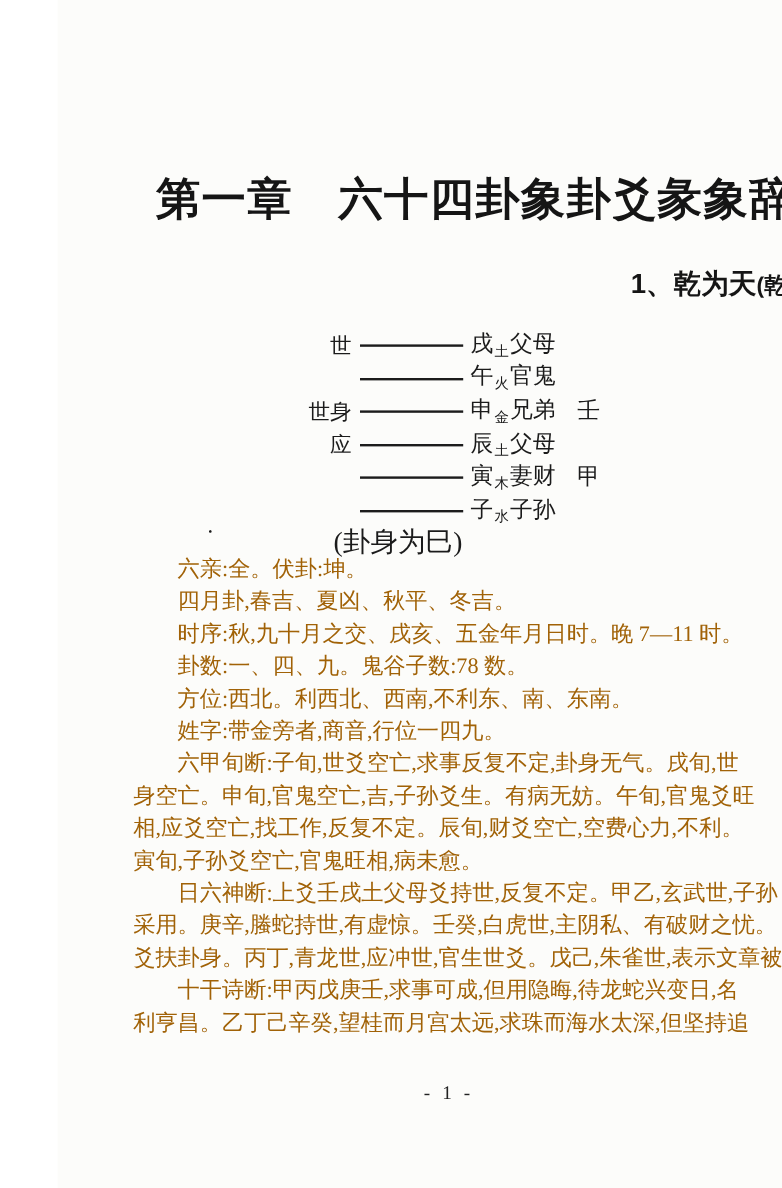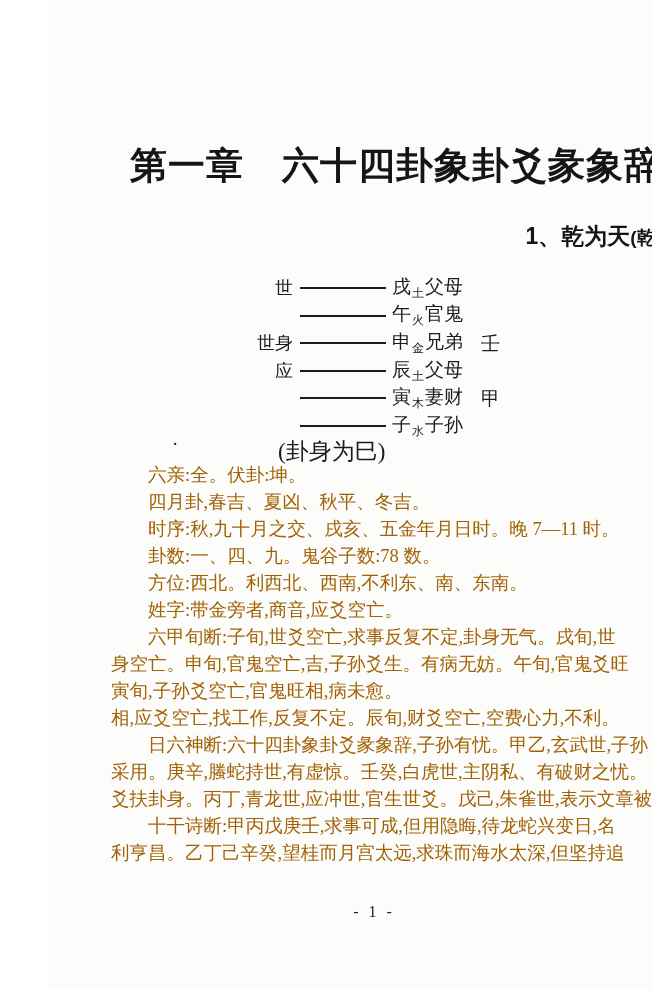--- a/index.html
+++ b/index.html
@@ -176,26 +176,26 @@
 
   <div class="hx-dot">·</div>
   <div class="hx-note">(卦身为巳)</div>
 
   <div class="body-text">
     <div class="bline indent">六亲:全。伏卦:坤。</div>
     <div class="bline indent">四月卦,春吉、夏凶、秋平、冬吉。</div>
     <div class="bline indent">时序:秋,九十月之交、戌亥、五金年月日时。晚 7—11 时。</div>
     <div class="bline indent">卦数:一、四、九。鬼谷子数:78 数。</div>
     <div class="bline indent">方位:西北。利西北、西南,不利东、南、东南。</div>
-    <div class="bline indent">姓字:带金旁者,商音,应爻空亡。</div>
+    <div class="bline indent">姓字:带金旁者,商音,行位一四九。</div>
     <div class="bline indent">六甲旬断:子旬,世爻空亡,求事反复不定,卦身无气。戌旬,世</div>
     <div class="bline">身空亡。申旬,官鬼空亡,吉,子孙爻生。有病无妨。午旬,官鬼爻旺</div>
+    <div class="bline">相,应爻空亡,找工作,反复不定。辰旬,财爻空亡,空费心力,不利。</div>
     <div class="bline">寅旬,子孙爻空亡,官鬼旺相,病未愈。</div>
-    <div class="bline">相,应爻空亡,找工作,反复不定。辰旬,财爻空亡,空费心力,不利。</div>
-    <div class="bline indent">日六神断:六十四卦象卦爻彖象辞,子孙有忧。甲乙,玄武世,子孙</div>
+    <div class="bline indent">日六神断:上爻壬戌土父母爻持世,反复不定。甲乙,玄武世,子孙</div>
     <div class="bline">采用。庚辛,螣蛇持世,有虚惊。壬癸,白虎世,主阴私、有破财之忧。</div>
     <div class="bline">爻扶卦身。丙丁,青龙世,应冲世,官生世爻。戊己,朱雀世,表示文章被</div>
     <div class="bline indent">十干诗断:甲丙戊庚壬,求事可成,但用隐晦,待龙蛇兴变日,名</div>
     <div class="bline">利亨昌。乙丁己辛癸,望桂而月宫太远,求珠而海水太深,但坚持追</div>
   </div>
 
   <div class="page-number">- 1 -</div>
 
 </div>
 

